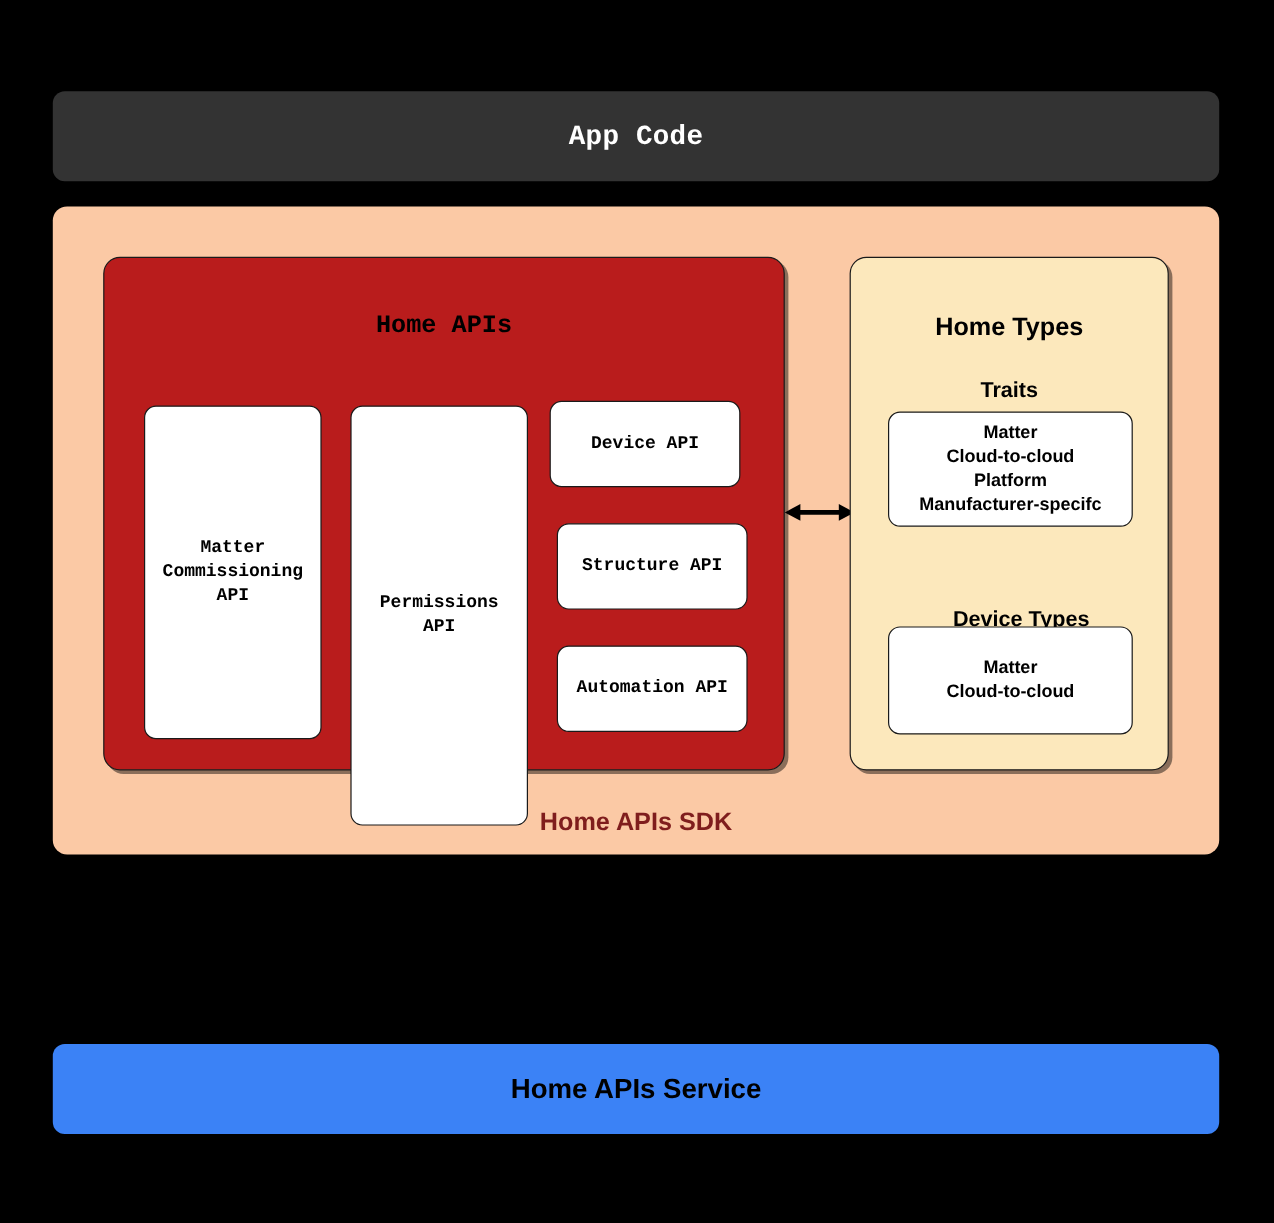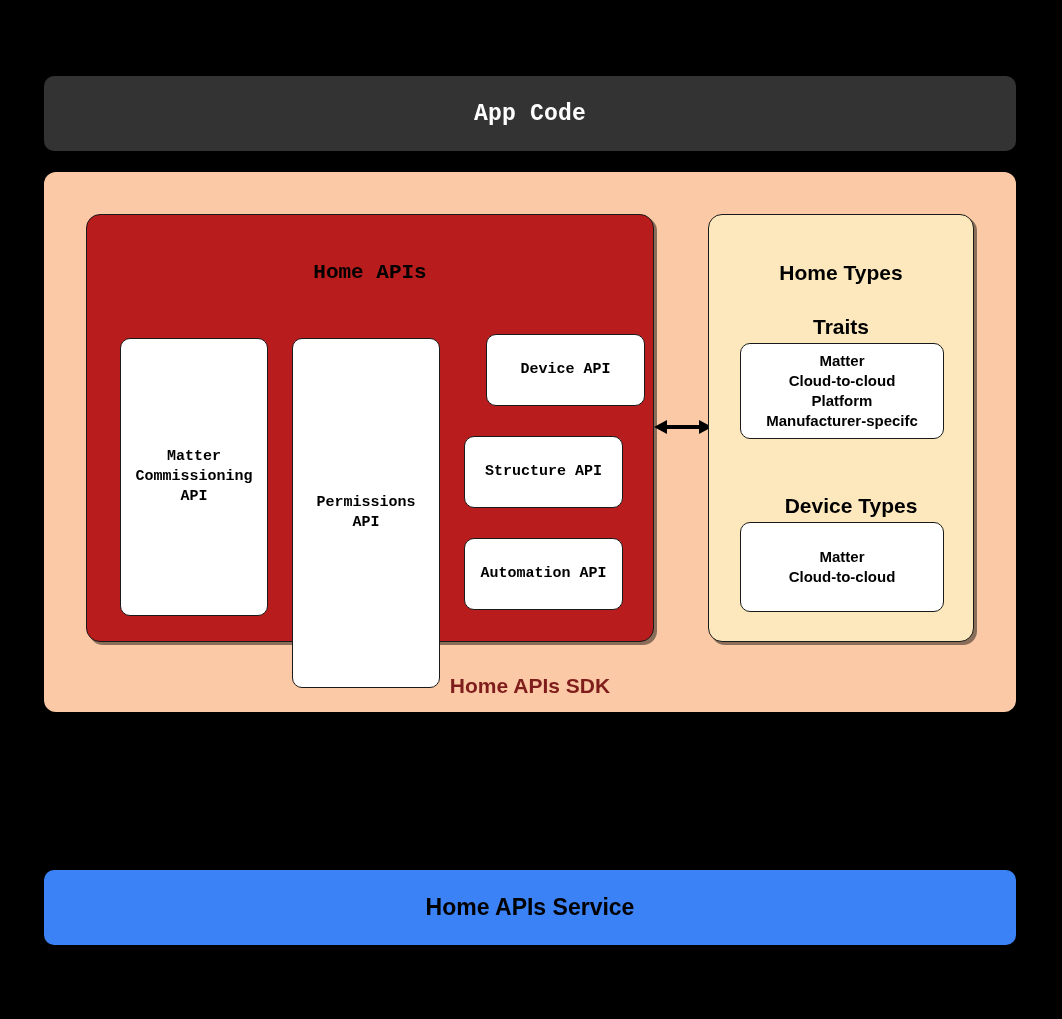--- a/index.html
+++ b/index.html
@@ -127,21 +127,21 @@
     width: 148px;
     height: 278px;
   }
   .card-permissions {
     left: 205px;
     top: 123px;
     width: 148px;
     height: 350px;
   }
   .card-device-api {
-    left: 399px;
+    left: 371px;
     top: 119px;
     width: 159px;
     height: 72px;
   }
   .card-structure-api {
     left: 377px;
     top: 221px;
     width: 159px;
     height: 72px;
   }
@@ -151,26 +151,26 @@
     width: 159px;
     height: 72px;
   }
 
   
   .subheading {
     position: absolute;
     left: 0;
     right: 0;
     text-align: center;
-    font-size: 21px;
+    font-size: 18px;
     font-weight: bold;
     color: #000000;
   }
   .subheading-traits { top: 100px; }
-  .subheading-device-types { top: 279px; padding-left: 20px; }
+  .subheading-device-types { top: 291px; padding-left: 20px; }
 
   .card-traits {
     left: 31px;
     top: 128px;
     width: 204px;
     height: 96px;
   }
   .card-device-types {
     left: 31px;
     top: 307px;

